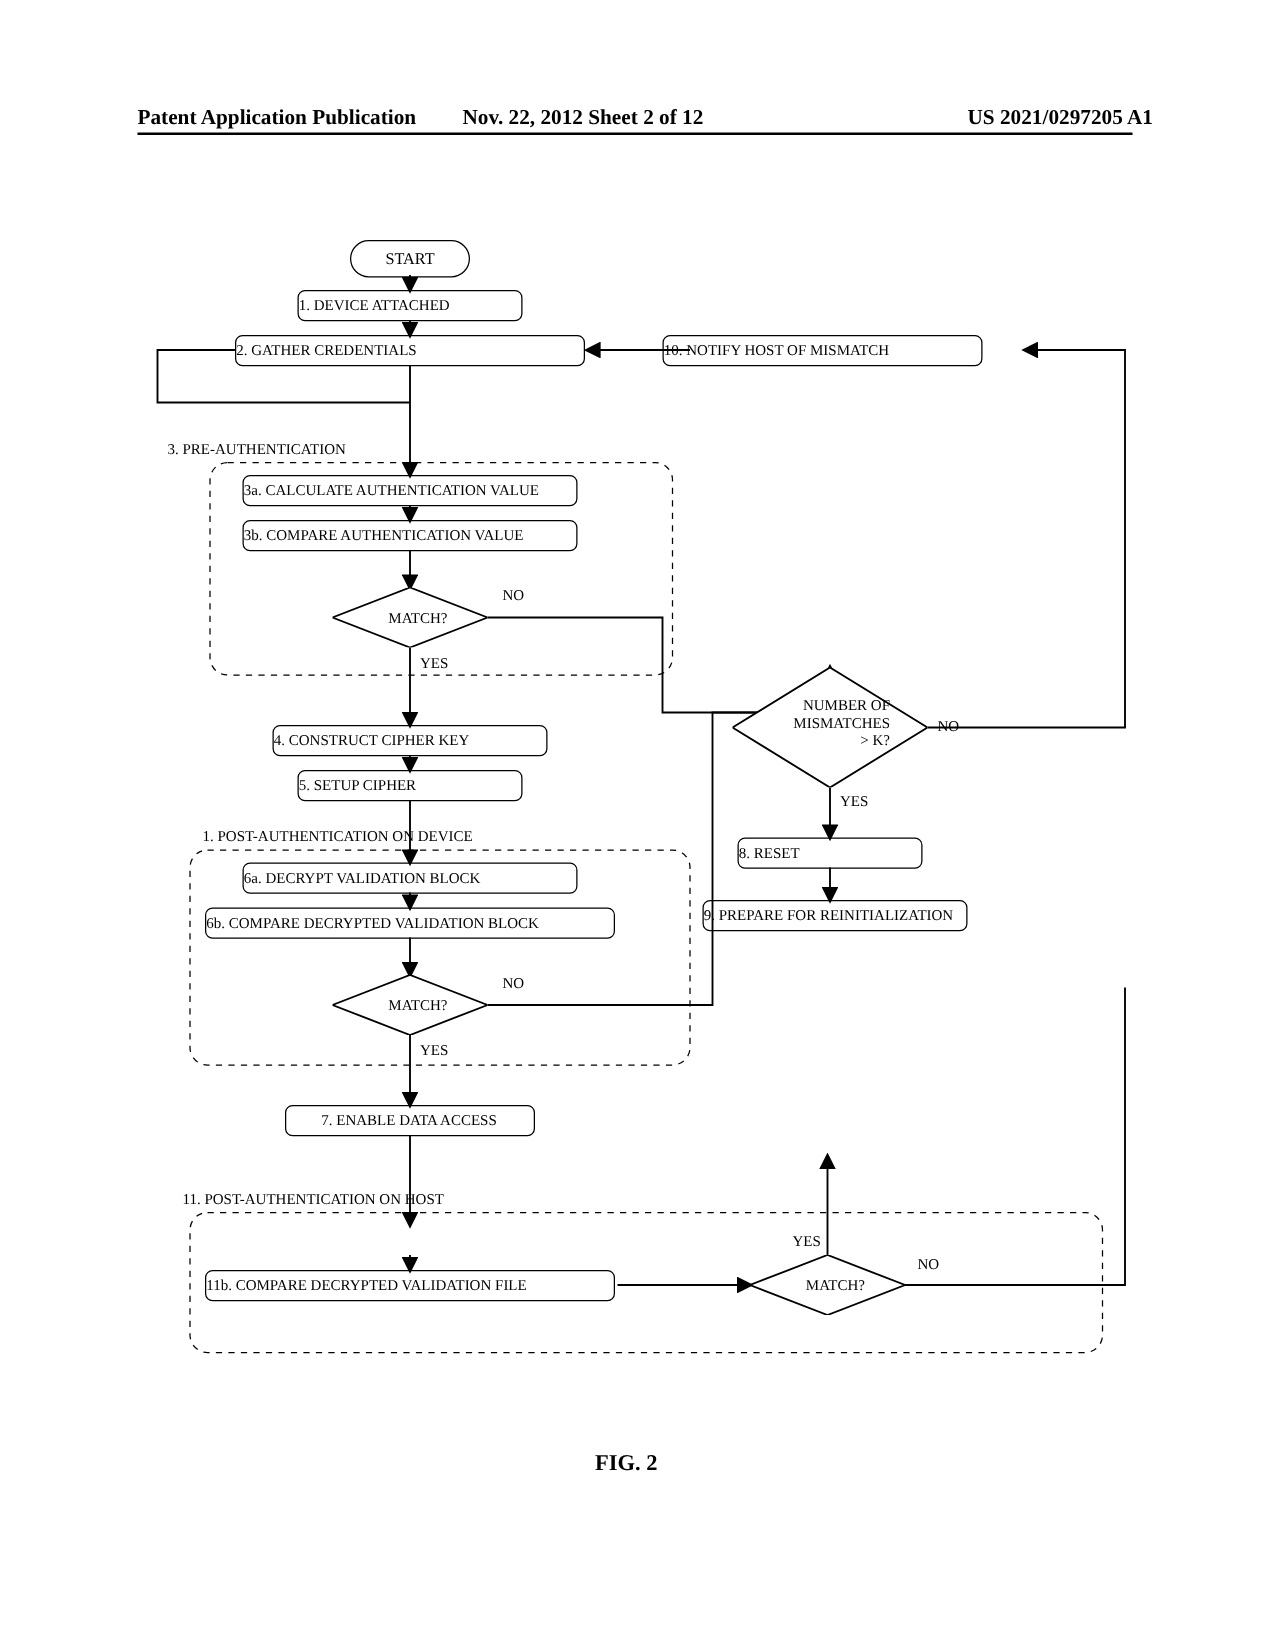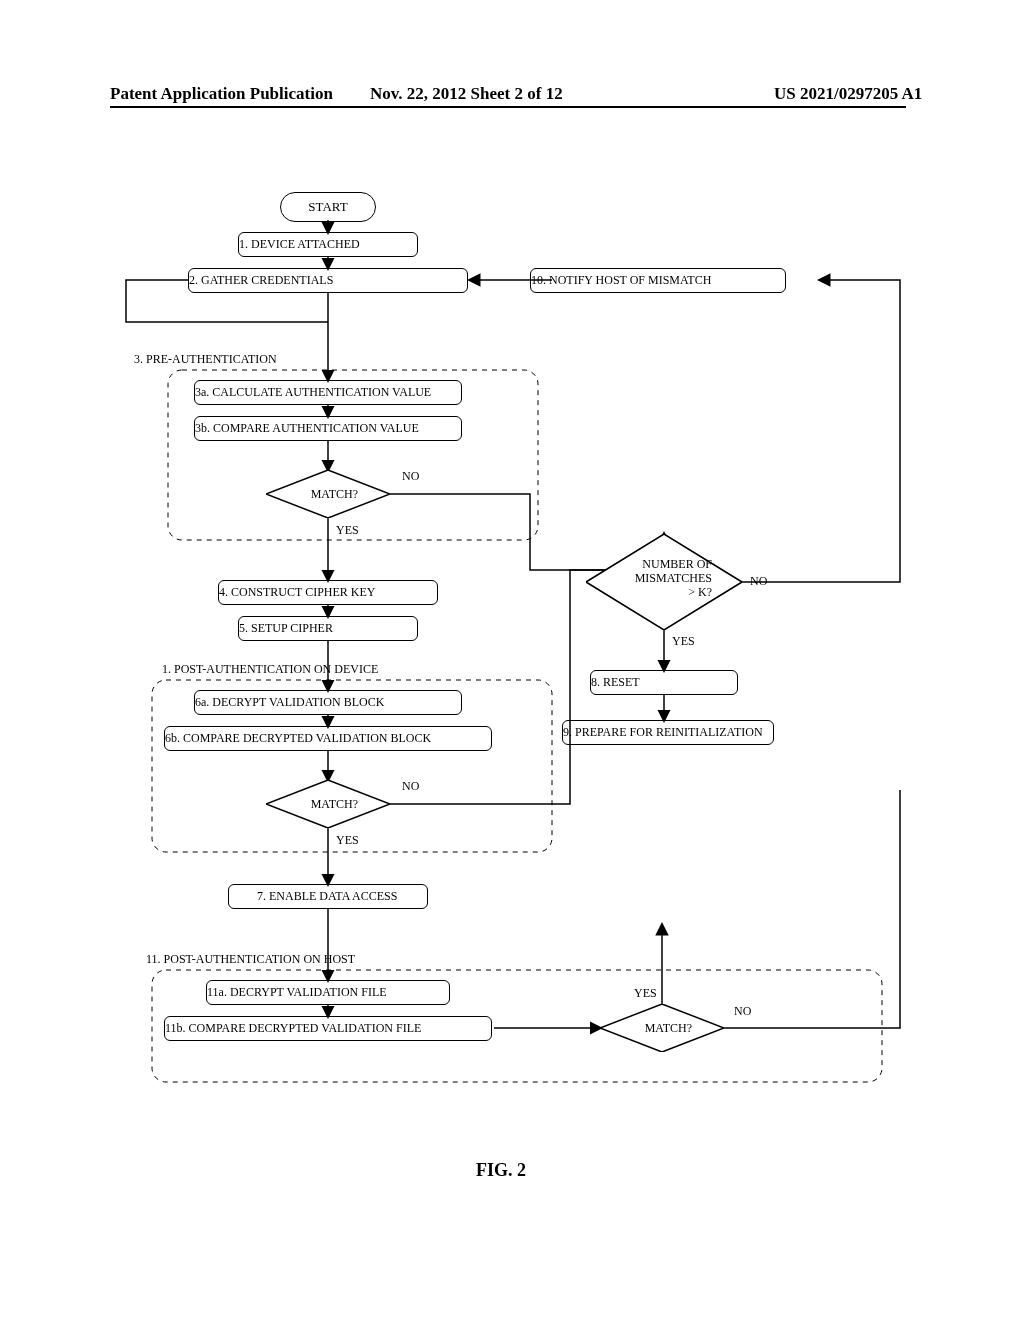--- a/index.html
+++ b/index.html
@@ -132,21 +132,20 @@
         </svg>
     </div>
     <div class="dlabel" style="left:506px; top:368px; width:96px; white-space:pre-line; line-height:1.15;">NUMBER OF
 MISMATCHES
 &gt; K?</div>
     <div class="glabel" style="left:640px; top:384px;">NO</div>
     <div class="glabel" style="left:562px; top:444px;">YES</div>
 
 
     <div class="grouplabel" style="left:36px; top:762px;">11. POST-AUTHENTICATION ON HOST</div>
-    <div class="process" style="left:96px; top:790px; width:244px;">11a. DECRYPT VALIDATION FILE</div>
     <div class="process" style="left:54px; top:826px; width:328px;">11b. COMPARE DECRYPTED VALIDATION FILE</div>
 
     <div class="decision" style="left:490px; top:814px; width:124px; height:48px;">
       <svg viewBox="0 0 124 48">
           <polygon points="62,0 124,24 62,48 0,24" fill="#fff" stroke="#000" stroke-width="1.5"></polygon>
         </svg>
     </div>
     <div class="dlabel" style="left:522px; top:831px; width:60px;">MATCH?</div>
     <div class="glabel" style="left:524px; top:796px;">YES</div>
     <div class="glabel" style="left:624px; top:814px;">NO</div>

